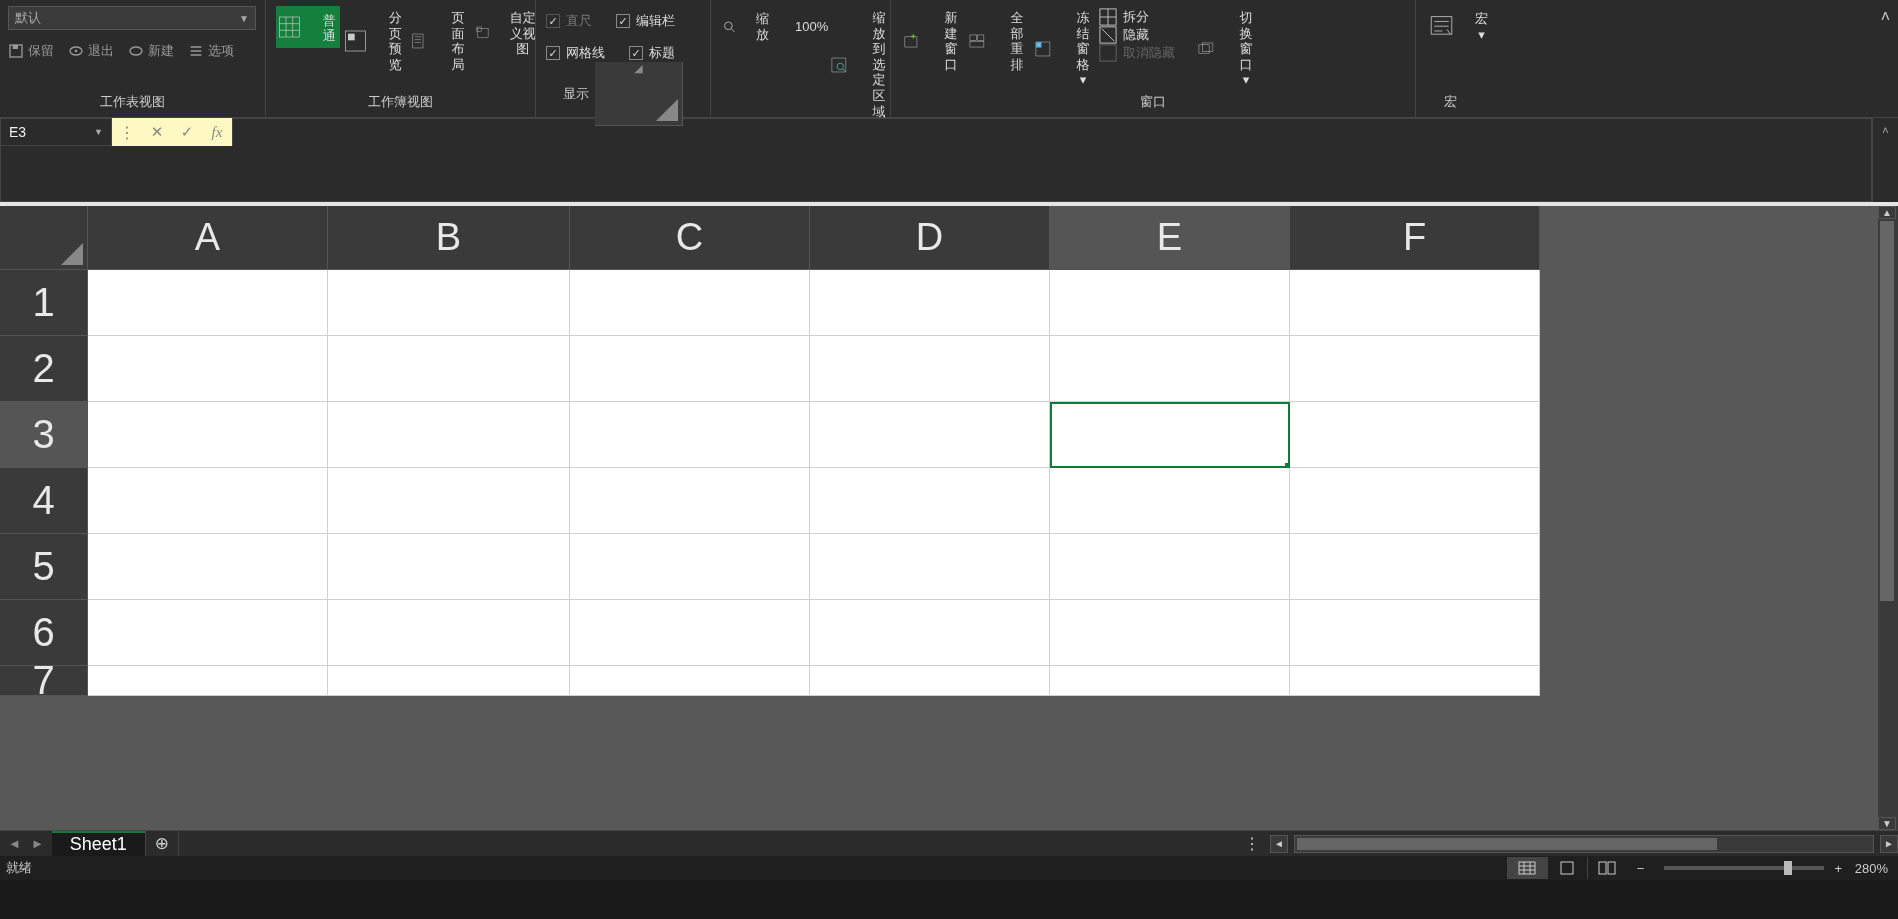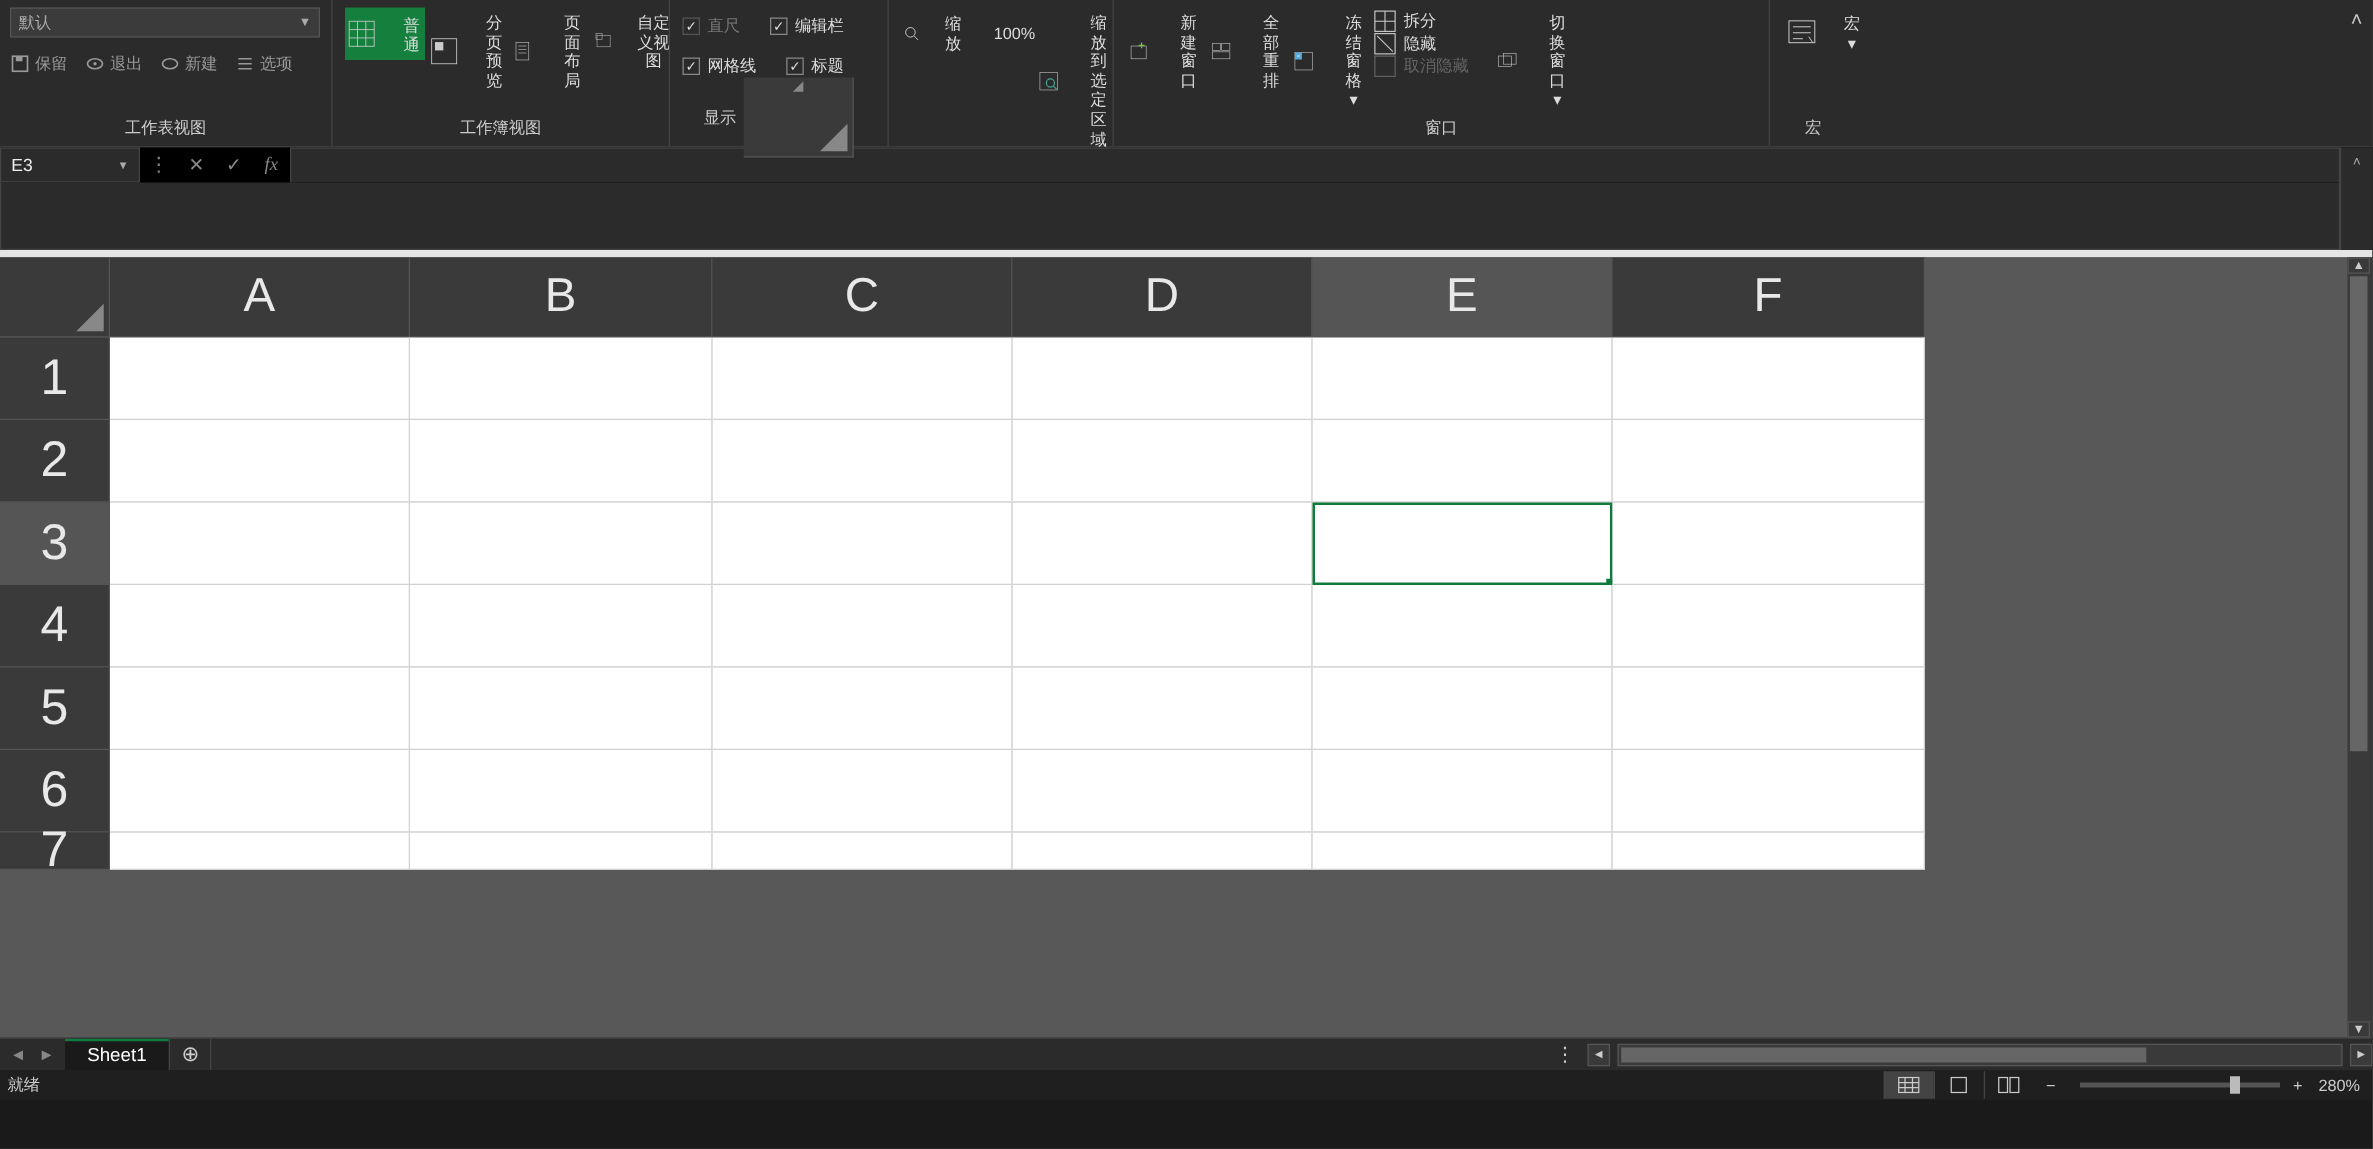--- a/index.html
+++ b/index.html
@@ -32,21 +32,21 @@
 .chk .box.ck::after{content:"✓"; font-size:11px; color:#ddd;}
 .chk.disabled{color:#777;}
 .chk.disabled .box{border-color:#555;}
 
 .stack { display:flex; flex-direction:column; gap:0; padding-top:2px;}
 .stack .row { display:flex; align-items:center; gap:6px; font-size:13px; color:#ddd;}
 .stack .row.dis{color:#666;}
 .stack svg{width:18px;height:18px;}
 
 
-.fbar { height:88px; background:#000000; border-bottom:6px solid #e5e5e5; display:flex;}
+.fbar { height:88px; background:#fef9c3; border-bottom:4px solid #e5e5e5; display:flex;}
 .namebox { width:112px; height:28px; background:#2b2b2b; border:1px solid #444; color:#eee; font-size:14px; display:flex; align-items:center; padding:0 8px; justify-content:space-between;}
 .namebox .dd{font-size:9px;color:#aaa;}
 .fsep{width:30px;height:28px;display:flex;align-items:center;justify-content:center;color:#888;}
 .fbtns{display:flex;height:28px;align-items:center;}
 .fbtn{width:30px;height:28px;display:flex;align-items:center;justify-content:center;color:#888;font-size:15px;}
 .fx { font-style:italic; font-family:serif;}
 .fbar-top{display:flex;height:28px;}
 .fbar-wrap{display:flex;flex-direction:column;flex:1;}
 .expand-col{width:26px;background:#2b2b2b;border-left:1px solid #444;display:flex;align-items:flex-start;justify-content:center;padding-top:6px;color:#aaa;font-size:11px;}
 
@@ -66,21 +66,21 @@
 .cell.selected::after{content:"";position:absolute;right:-3px;bottom:-3px;width:6px;height:6px;background:#0f7b3a;}
 
 .form-ctrl{position:absolute;display:flex;align-items:center;gap:12px;font-size:34px;color:#000;font-family:"SimSun","Microsoft YaHei",sans-serif;}
 .form-ctrl .cbox{width:34px;height:34px;border:3px solid #000;display:flex;align-items:center;justify-content:center;}
 .form-ctrl .cbox.checked::after{content:"";width:20px;height:20px;background:#000;clip-path:polygon(14% 44%,0 65%,40% 100%,100% 16%,80% 0,38% 62%);}
 
 
 .tabs{height:26px;background:#2b2b2b;border-top:1px solid #444;display:flex;align-items:stretch;}
 .tab-nav{display:flex;align-items:center;padding:0 8px;gap:10px;color:#888;font-size:13px;}
 .tab-nav span{cursor:pointer;}
-.tab{padding:0 18px;background:#1a1a1a;border-top:2px solid #107c41;display:flex;align-items:center;font-size:15px;color:#fff;}
+.tab{padding:0 18px;background:#1a1a1a;border-top:2px solid #107c41;display:flex;align-items:center;font-size:18px;color:#fff;}
 .tab-add{width:34px;display:flex;align-items:center;justify-content:center;color:#ccc;font-size:17px;border:1px solid #444;border-top:none;border-bottom:none;}
 .tabs-right{margin-left:auto;display:flex;align-items:center;}
 .hscroll{width:580px;height:18px;background:#3a3a3a;margin:0 6px;position:relative;border:1px solid #555;}
 .hscroll .thumb{position:absolute;left:2px;top:2px;height:12px;width:420px;background:#666;}
 .menu-dots{padding:0 10px;color:#ccc;}
 .sbarrow{width:18px;height:18px;background:#3a3a3a;border:1px solid #555;display:flex;align-items:center;justify-content:center;font-size:10px;color:#ccc;}
 
 
 .status{height:24px;background:#1f1f1f;display:flex;align-items:center;font-size:13px;color:#ccc;padding:0 6px;}
 .status .views{margin-left:auto;display:flex;gap:0;}

